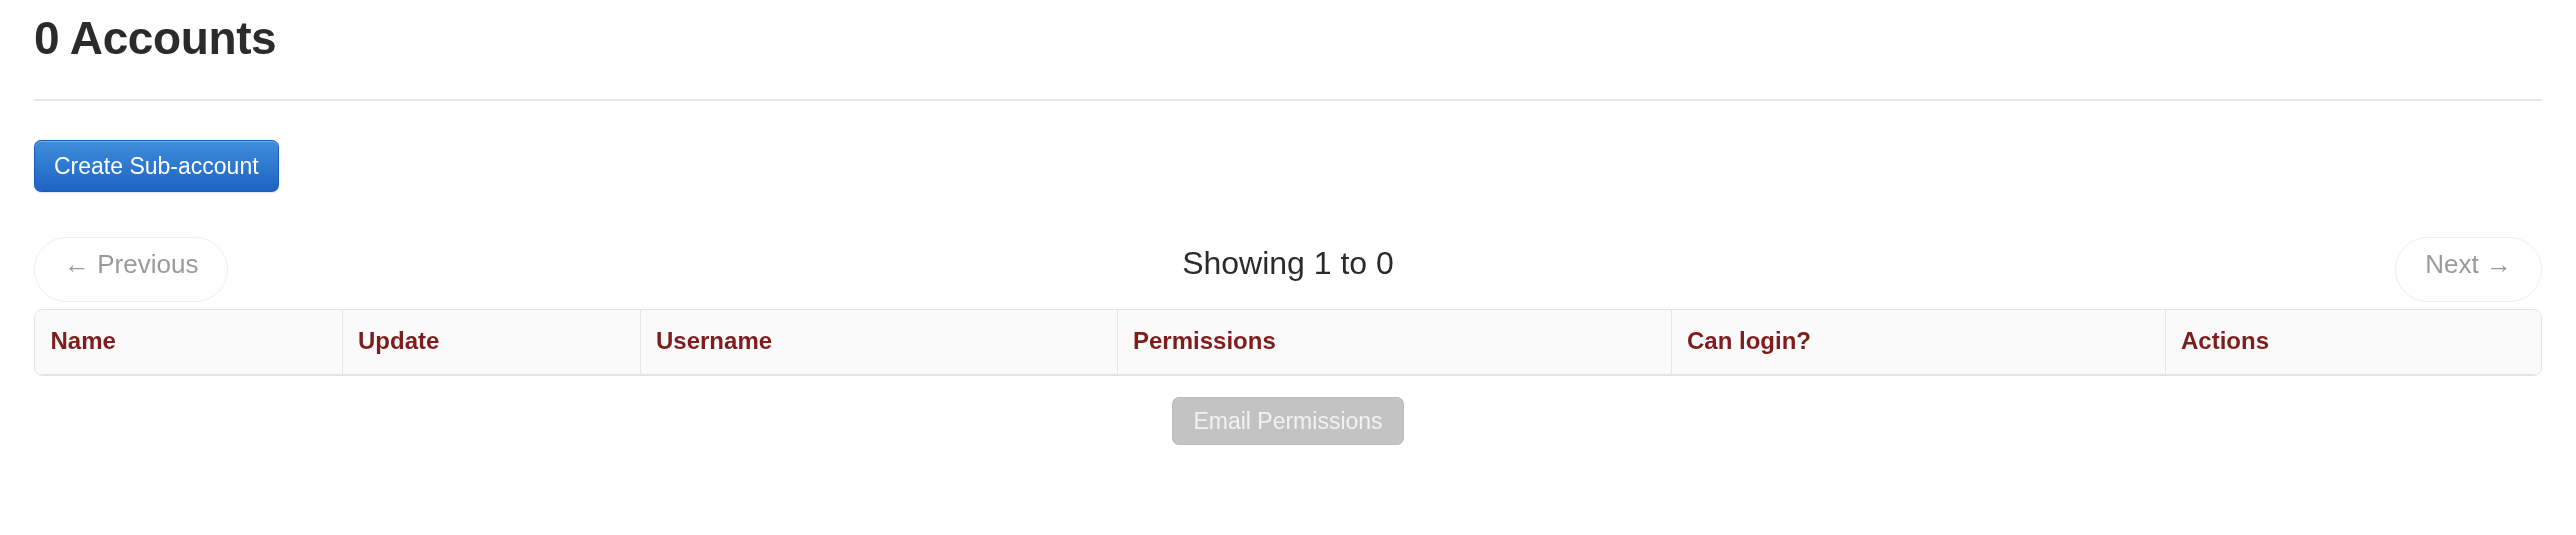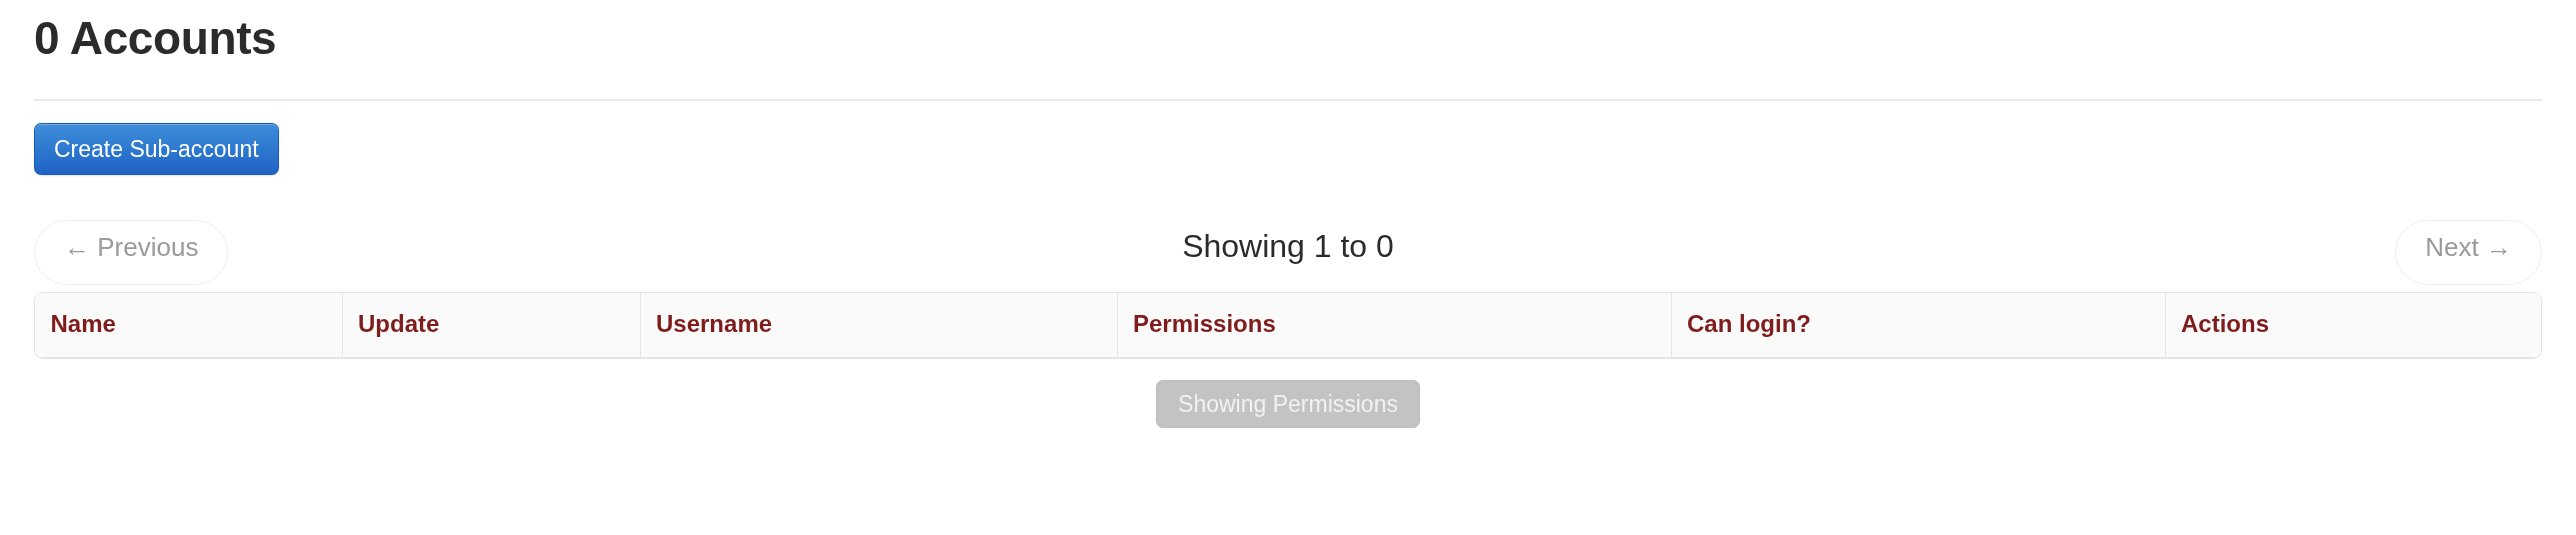--- a/index.html
+++ b/index.html
@@ -38,21 +38,21 @@
   .title-rule {
     margin: 36px 0 0 0;
     height: 1.7px;
     background: #e8e8e8;
     border: 0;
     width: 100%;
   }
 
   
   .toolbar {
-    padding-top: 22px;
+    padding-top: 39px;
   }
   .btn-primary {
     display: inline-block;
     padding: 0 19px;
     height: 52px;
     line-height: 50px;
     font-size: 23px;
     font-family: "Liberation Sans", sans-serif;
     color: #ffffff;
     text-decoration: none;
@@ -185,17 +185,17 @@
           <th class="col-permissions">Permissions</th>
           <th class="col-canlogin">Can login?</th>
           <th class="col-actions">Actions</th>
         </tr>
       </thead>
       <tbody></tbody>
     </table>
   </div>
 
   <div class="footer-actions">
-    <button type="button" class="btn-disabled" disabled="">Showing Permissions</button>
+    <button type="button" class="btn-disabled" disabled="">Email Permissions</button>
   </div>
 
 </div>
 
 
 </body></html>

